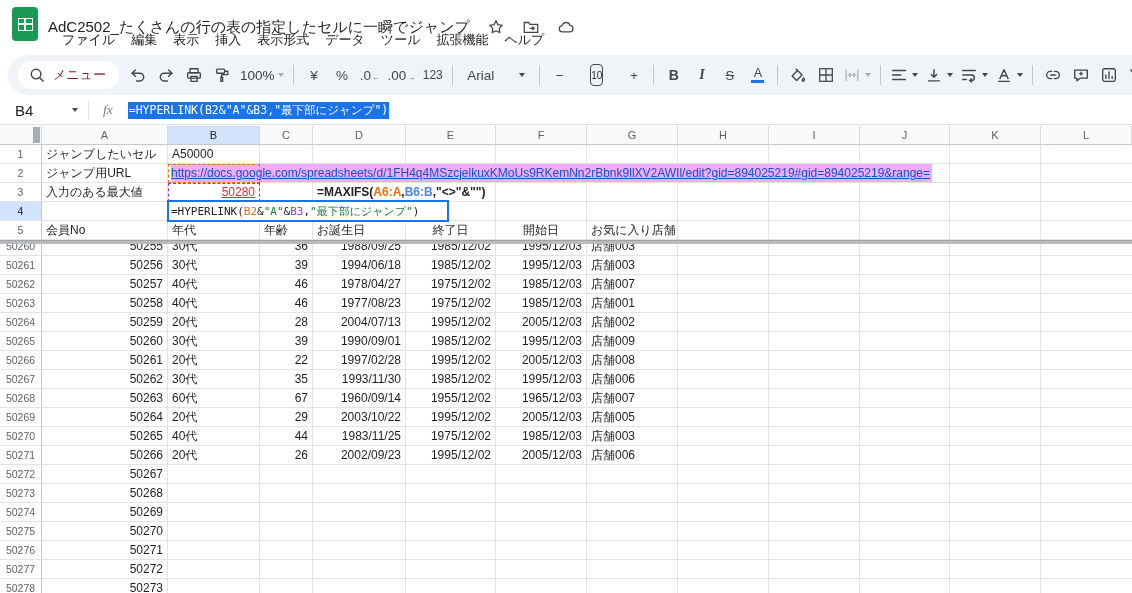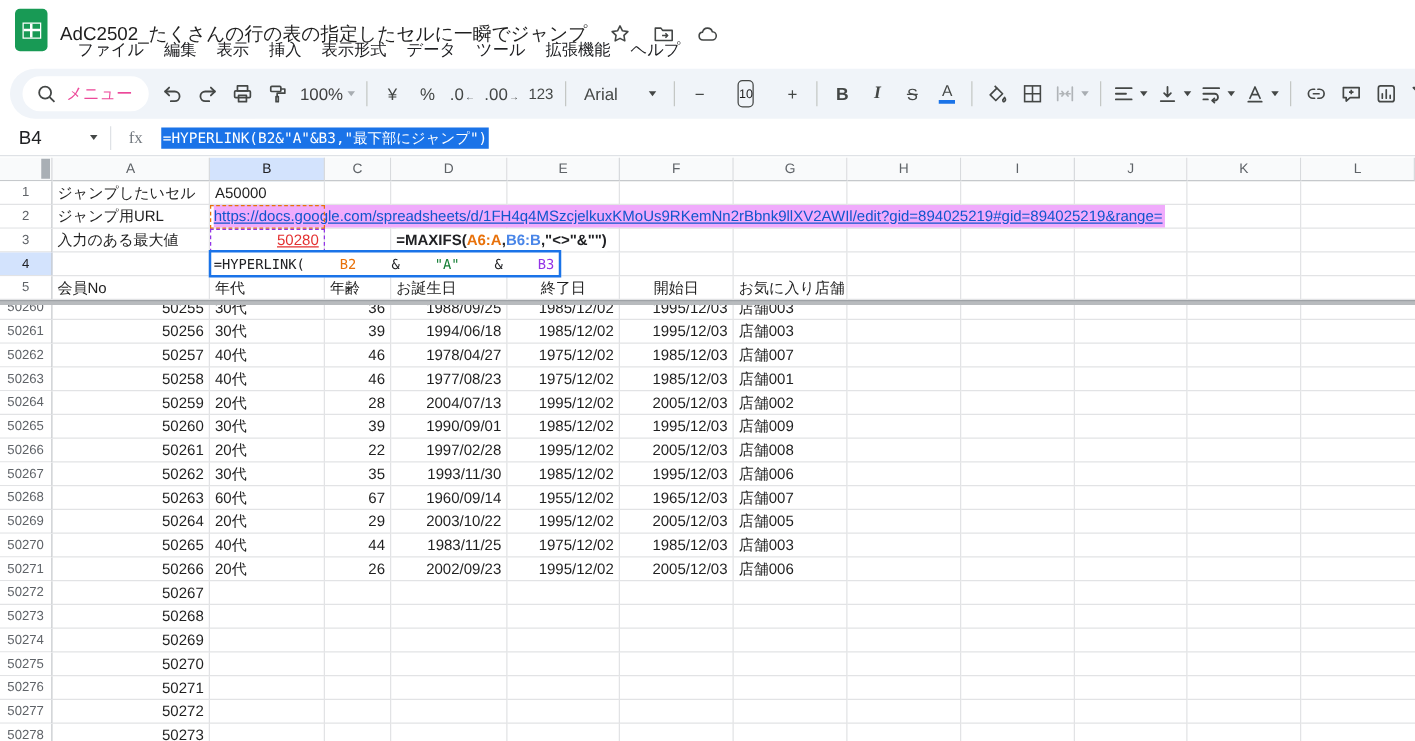--- a/index.html
+++ b/index.html
@@ -14,39 +14,39 @@
   .topbar{position:absolute;left:46px;top:12px;right:0;height:30px;display:flex;align-items:center;}
   .doc-title{font-size:15px;color:#1f1f1f;margin-left:2px;white-space:nowrap;}
   .title-icons{display:flex;align-items:center;gap:17px;margin-left:17px;}
   .ic18{width:18px;height:18px;display:block;}
   .menubar{position:absolute;left:54px;top:28px;height:24px;display:flex;align-items:center;font-size:13px;color:#202124;}
   .menu-item{padding:2px 8px;border-radius:4px;white-space:nowrap;}
 
   
   .toolbar{position:absolute;left:8px;top:55px;width:1124px;height:40px;background:var(--toolbar-bg,#f0f4f9);border-radius:20px 0 0 20px;display:flex;align-items:center;padding-left:10px;gap:1px;overflow:hidden;box-sizing:border-box;}
   .tbtn{height:28px;min-width:27px;display:flex;align-items:center;justify-content:center;border-radius:6px;color:#444746;font-size:13.5px;flex:0 0 auto;padding:0 3px;box-sizing:border-box;}
-  .menu-pill{background:#fff;height:28px;border-radius:15px;display:flex;align-items:center;gap:7px;padding:0 13px 0 10px;margin-right:5px;font-size:13px;color:#ec4899;flex:0 0 auto;}
+  .menu-pill{background:#fff;height:28px;border-radius:15px;display:flex;align-items:center;gap:7px;padding:0 13px 0 10px;margin-right:5px;font-size:13px;color:#7f1d1d;flex:0 0 auto;}
   .sep{width:1px;height:20px;background:#c4c7c5;margin:0 5px;flex:0 0 auto;}
   .muted{color:#404040;}
   .caret{width:0;height:0;border-left:3.5px solid transparent;border-right:3.5px solid transparent;border-top:4px solid #444746;margin-left:4px;}
   .caret.mut{border-top-color:#a8adb2;}
   .fs-box{width:26px;height:20px;border:1.5px solid #444746;border-radius:4px;display:flex;align-items:center;justify-content:center;font-size:10px;margin:0 16px;}
   .bold{font-weight:700;}
   .ital{font-family:"Liberation Serif",serif;font-style:italic;font-weight:600;}
   .strike{text-decoration:line-through;}
   .txtcolor{display:flex;flex-direction:column;align-items:center;line-height:1;}
   .txtcolor .bar{width:13px;height:3px;background:var(--accent-blue,#1a73e8);margin-top:1px;}
   .dec{display:flex;align-items:baseline;}
   .dec .mini{font-size:8px;margin-left:1px;}
 
   
   .formula-bar{position:absolute;left:0;top:96px;width:1132px;height:29px;border-bottom:1px solid #dfe2e6;display:flex;align-items:center;box-sizing:border-box;background:#fff;}
   .name-box{width:88px;display:flex;align-items:center;justify-content:space-between;padding:0 10px 0 15px;font-size:15px;color:#202124;box-sizing:border-box;}
   .fb-sep{width:1px;height:19px;background:#dfe2e6;}
-  .fx{font-family:"Liberation Serif",serif;font-size:13.5px;color:#747a80;margin:0 15px 0 14px;}
+  .fx{font-family:"Liberation Serif",serif;font-style:italic;font-size:13.5px;color:#747a80;margin:0 15px 0 14px;}
   .fb-formula{font-family:"DejaVu Sans Mono","Liberation Mono",monospace;font-size:11.5px;background:var(--accent-blue,#1a73e8);color:#fff;padding:1px 1px;white-space:pre;}
 
   
   .grid{position:absolute;left:0;top:126px;width:1132px;height:467px;overflow:hidden;font-size:12px;}
   .hdr-row{display:flex;height:19px;background:#f8f9fa;}
   .hdr-cell{box-sizing:border-box;height:19px;border-right:1px solid #d8dadd;border-bottom:1px solid #c6c9cc;display:flex;align-items:center;justify-content:center;font-size:11px;color:#5f6368;background:#f9fafb;}
   .hdr-cell.sel{background:var(--selected-header-bg,#d3e3fd);color:#202124;}
   .corner{position:relative;}
   .corner-block{position:absolute;right:1px;top:1px;width:7px;height:16px;background:#a9afb5;}
   .row{display:flex;height:19px;position:relative;}
@@ -68,21 +68,21 @@
   .c-j{width:90px;flex:0 0 90px;}
   .c-k{width:91px;flex:0 0 91px;}
   .c-l{width:91px;flex:0 0 91px;border-right:none;}
   .freeze-bar{height:4px;background:#b8bbbe;border-top:1px solid #9ea2a6;box-sizing:border-box;}
   .url-span{position:absolute;left:171px;top:0;height:18px;line-height:18px;z-index:2;background:#f0abfc;color:var(--link-blue,#1155cc);text-decoration:underline;white-space:pre;padding-right:2px;}
   .ants{position:absolute;top:0;left:168px;width:92px;height:19px;box-sizing:border-box;z-index:3;pointer-events:none;}
   .ants.orange{border:1px dashed var(--ref-orange,#e8710a);}
   .ants.purple{border:1px dashed var(--ref-purple,#9334e6);}
   .b3-val{color:var(--red-value,#e53935);text-decoration:underline;}
   .maxifs{position:absolute;left:317px;top:0;height:18px;line-height:18px;z-index:2;background:#fff;font-weight:700;white-space:pre;}
-  .editor{position:absolute;left:167px;top:-2px;width:282px;height:22px;z-index:4;background:#fff;border:2px solid var(--accent-blue,#1a73e8);box-sizing:border-box;display:flex;align-items:center;padding:0 2px;font-family:"DejaVu Sans Mono","Liberation Mono",monospace;font-size:11px;white-space:pre;overflow:hidden;gap:28px;}
+  .editor{position:absolute;left:167px;top:-2px;width:282px;height:22px;z-index:4;background:#fff;border:2px solid var(--accent-blue,#1a73e8);box-sizing:border-box;display:flex;align-items:center;padding:0 2px;font-family:"DejaVu Sans Mono","Liberation Mono",monospace;font-size:11px;white-space:pre;overflow:hidden;}
   .partial{height:12px;}
   .partial .cell{height:12px;display:flex;align-items:flex-end;overflow:hidden;}
   .partial .cell.ar{justify-content:flex-end;}
   .partial .rh{align-items:flex-end;}
   svg{flex:0 0 auto;}
 </style>
 </head>
 <body>
 
 <div id="app">

